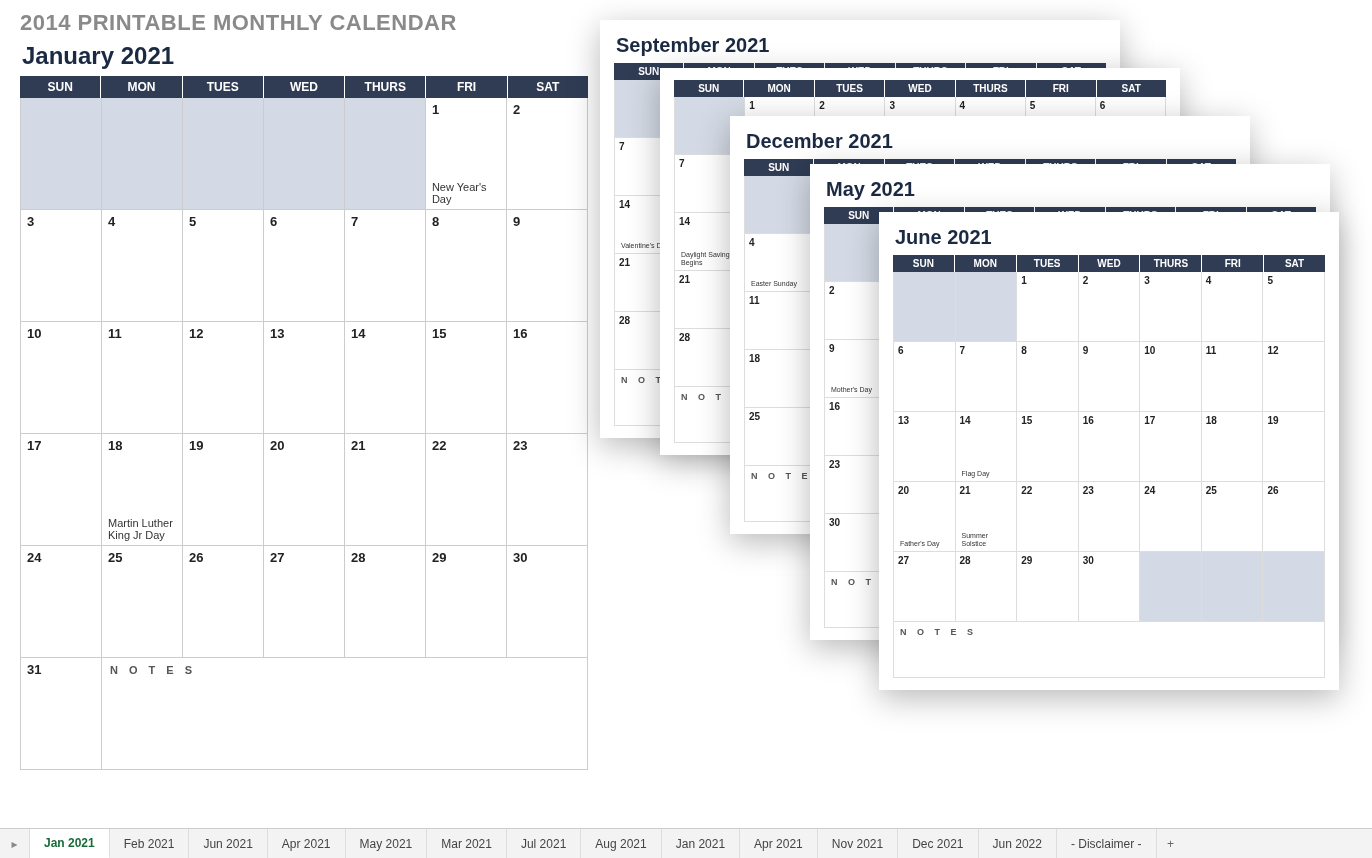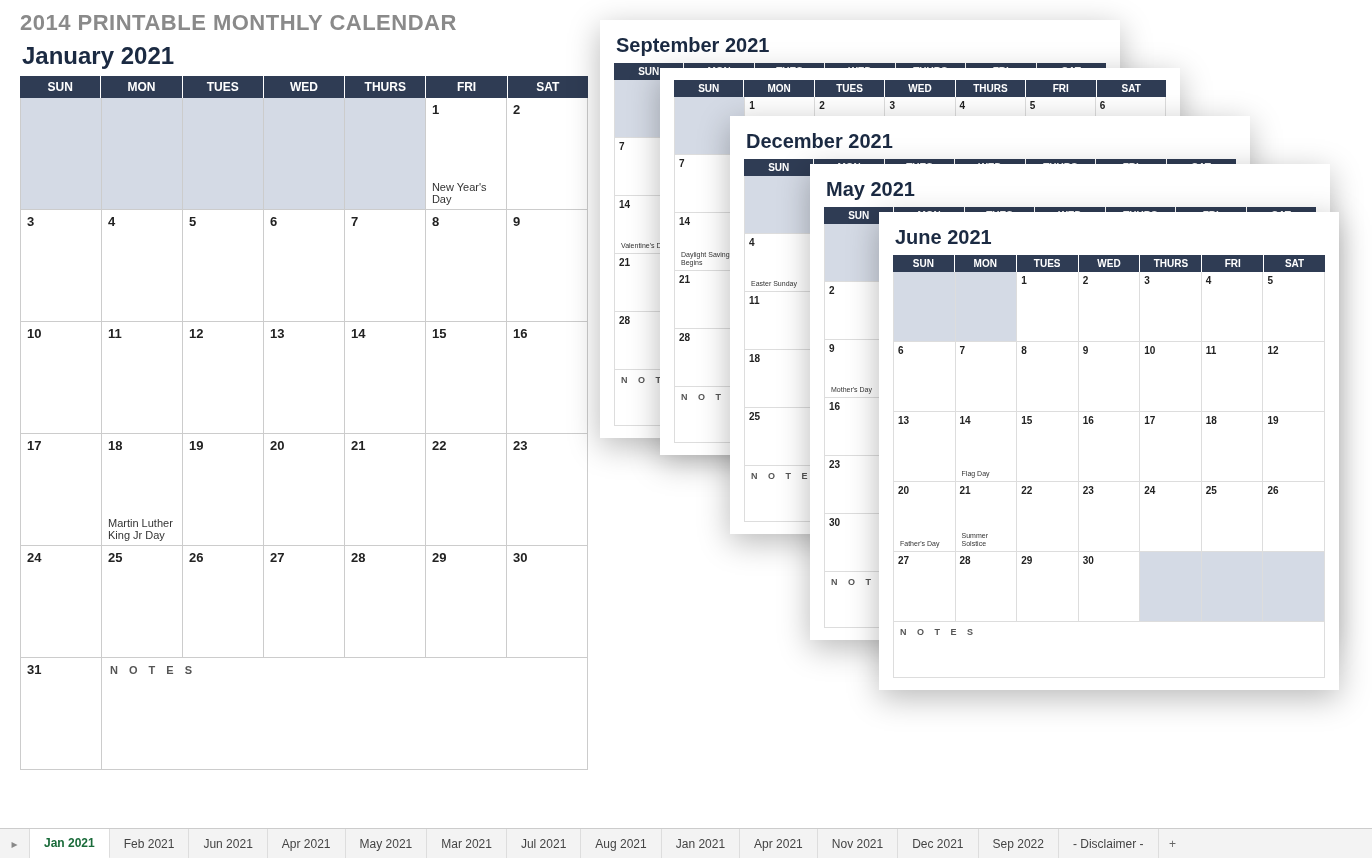--- a/index.html
+++ b/index.html
@@ -747,17 +747,17 @@
       <div class="tab">Jun 2021</div>
       <div class="tab">Apr 2021</div>
       <div class="tab">May 2021</div>
       <div class="tab">Mar 2021</div>
       <div class="tab">Jul 2021</div>
       <div class="tab">Aug 2021</div>
       <div class="tab">Jan 2021</div>
       <div class="tab">Apr 2021</div>
       <div class="tab">Nov 2021</div>
       <div class="tab">Dec 2021</div>
-      <div class="tab">Sep 2022</div>
+      <div class="tab">Jun 2022</div>
       <div class="tab">- Disclaimer -</div>
     </div>
   <div class="add-tab">+</div>
 </div>
 
 </body></html>

